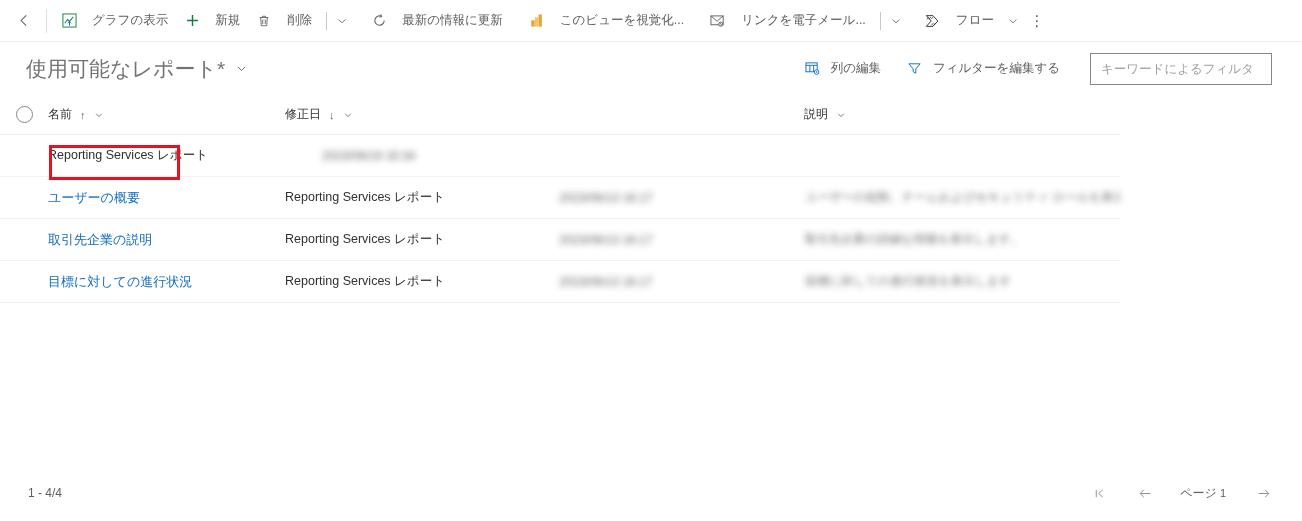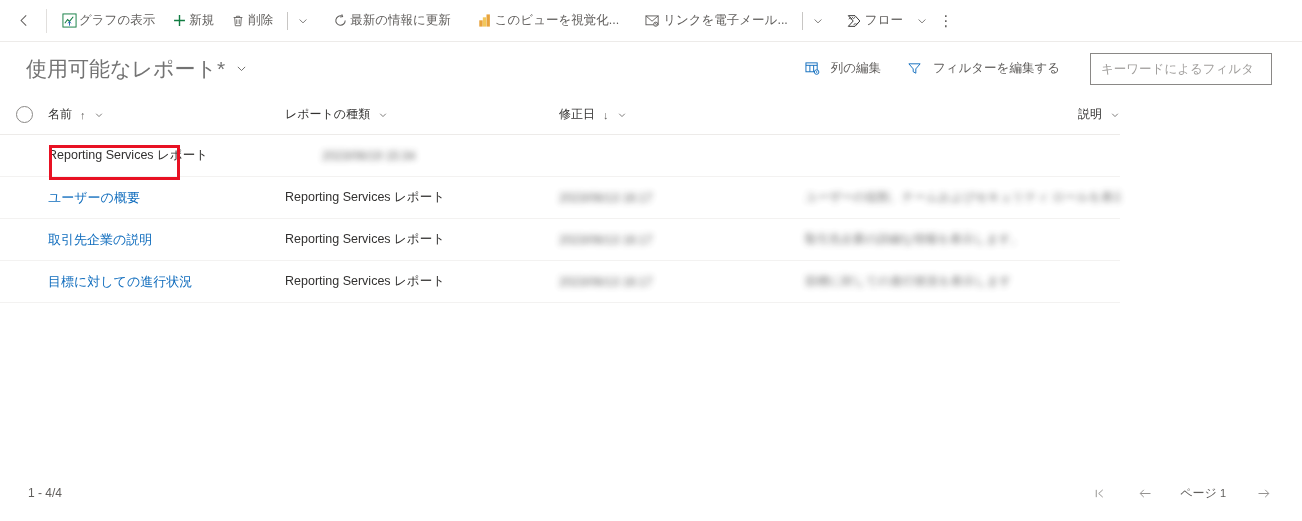--- a/index.html
+++ b/index.html
@@ -32,21 +32,21 @@
   }
   .cb-sep-vert {
     width: 1px; height: 24px;
     background: #e1dfdd;
     margin: 0 6px;
     flex: none;
   }
   .cb-item {
     display: flex;
     align-items: center;
-    gap: 2px;
+    gap: 15px;
     height: 34px;
     padding: 0 8px;
     font-size: 12.5px;
     color: #605e5c;
     flex: none;
   }
   .cb-item .lbl { line-height: 1; }
   .cb-ico {
     width: 16px; height: 16px;
     display: flex; align-items: center; justify-content: center;
@@ -388,28 +388,20 @@
     <div class="ch col-name">
       <span>名前</span>
       <span class="sorticon">↑</span>
       <span class="chev">
         <svg width="10" height="10" viewBox="0 0 16 16" fill="none" stroke="currentColor" stroke-width="1.3">
             <path d="M3.5 6 L8 10.5 L12.5 6"></path>
           </svg>
       </span>
     </div>
 
-    <div class="ch col-type">
-      <span>レポートの種類</span>
-      <span class="chev">
-        <svg width="10" height="10" viewBox="0 0 16 16" fill="none" stroke="currentColor" stroke-width="1.3">
-            <path d="M3.5 6 L8 10.5 L12.5 6"></path>
-          </svg>
-      </span>
-    </div>
 
     <div class="ch col-mod">
       <span>修正日</span>
       <span class="sorticon">↓</span>
       <span class="chev">
         <svg width="10" height="10" viewBox="0 0 16 16" fill="none" stroke="currentColor" stroke-width="1.3">
             <path d="M3.5 6 L8 10.5 L12.5 6"></path>
           </svg>
       </span>
     </div>

